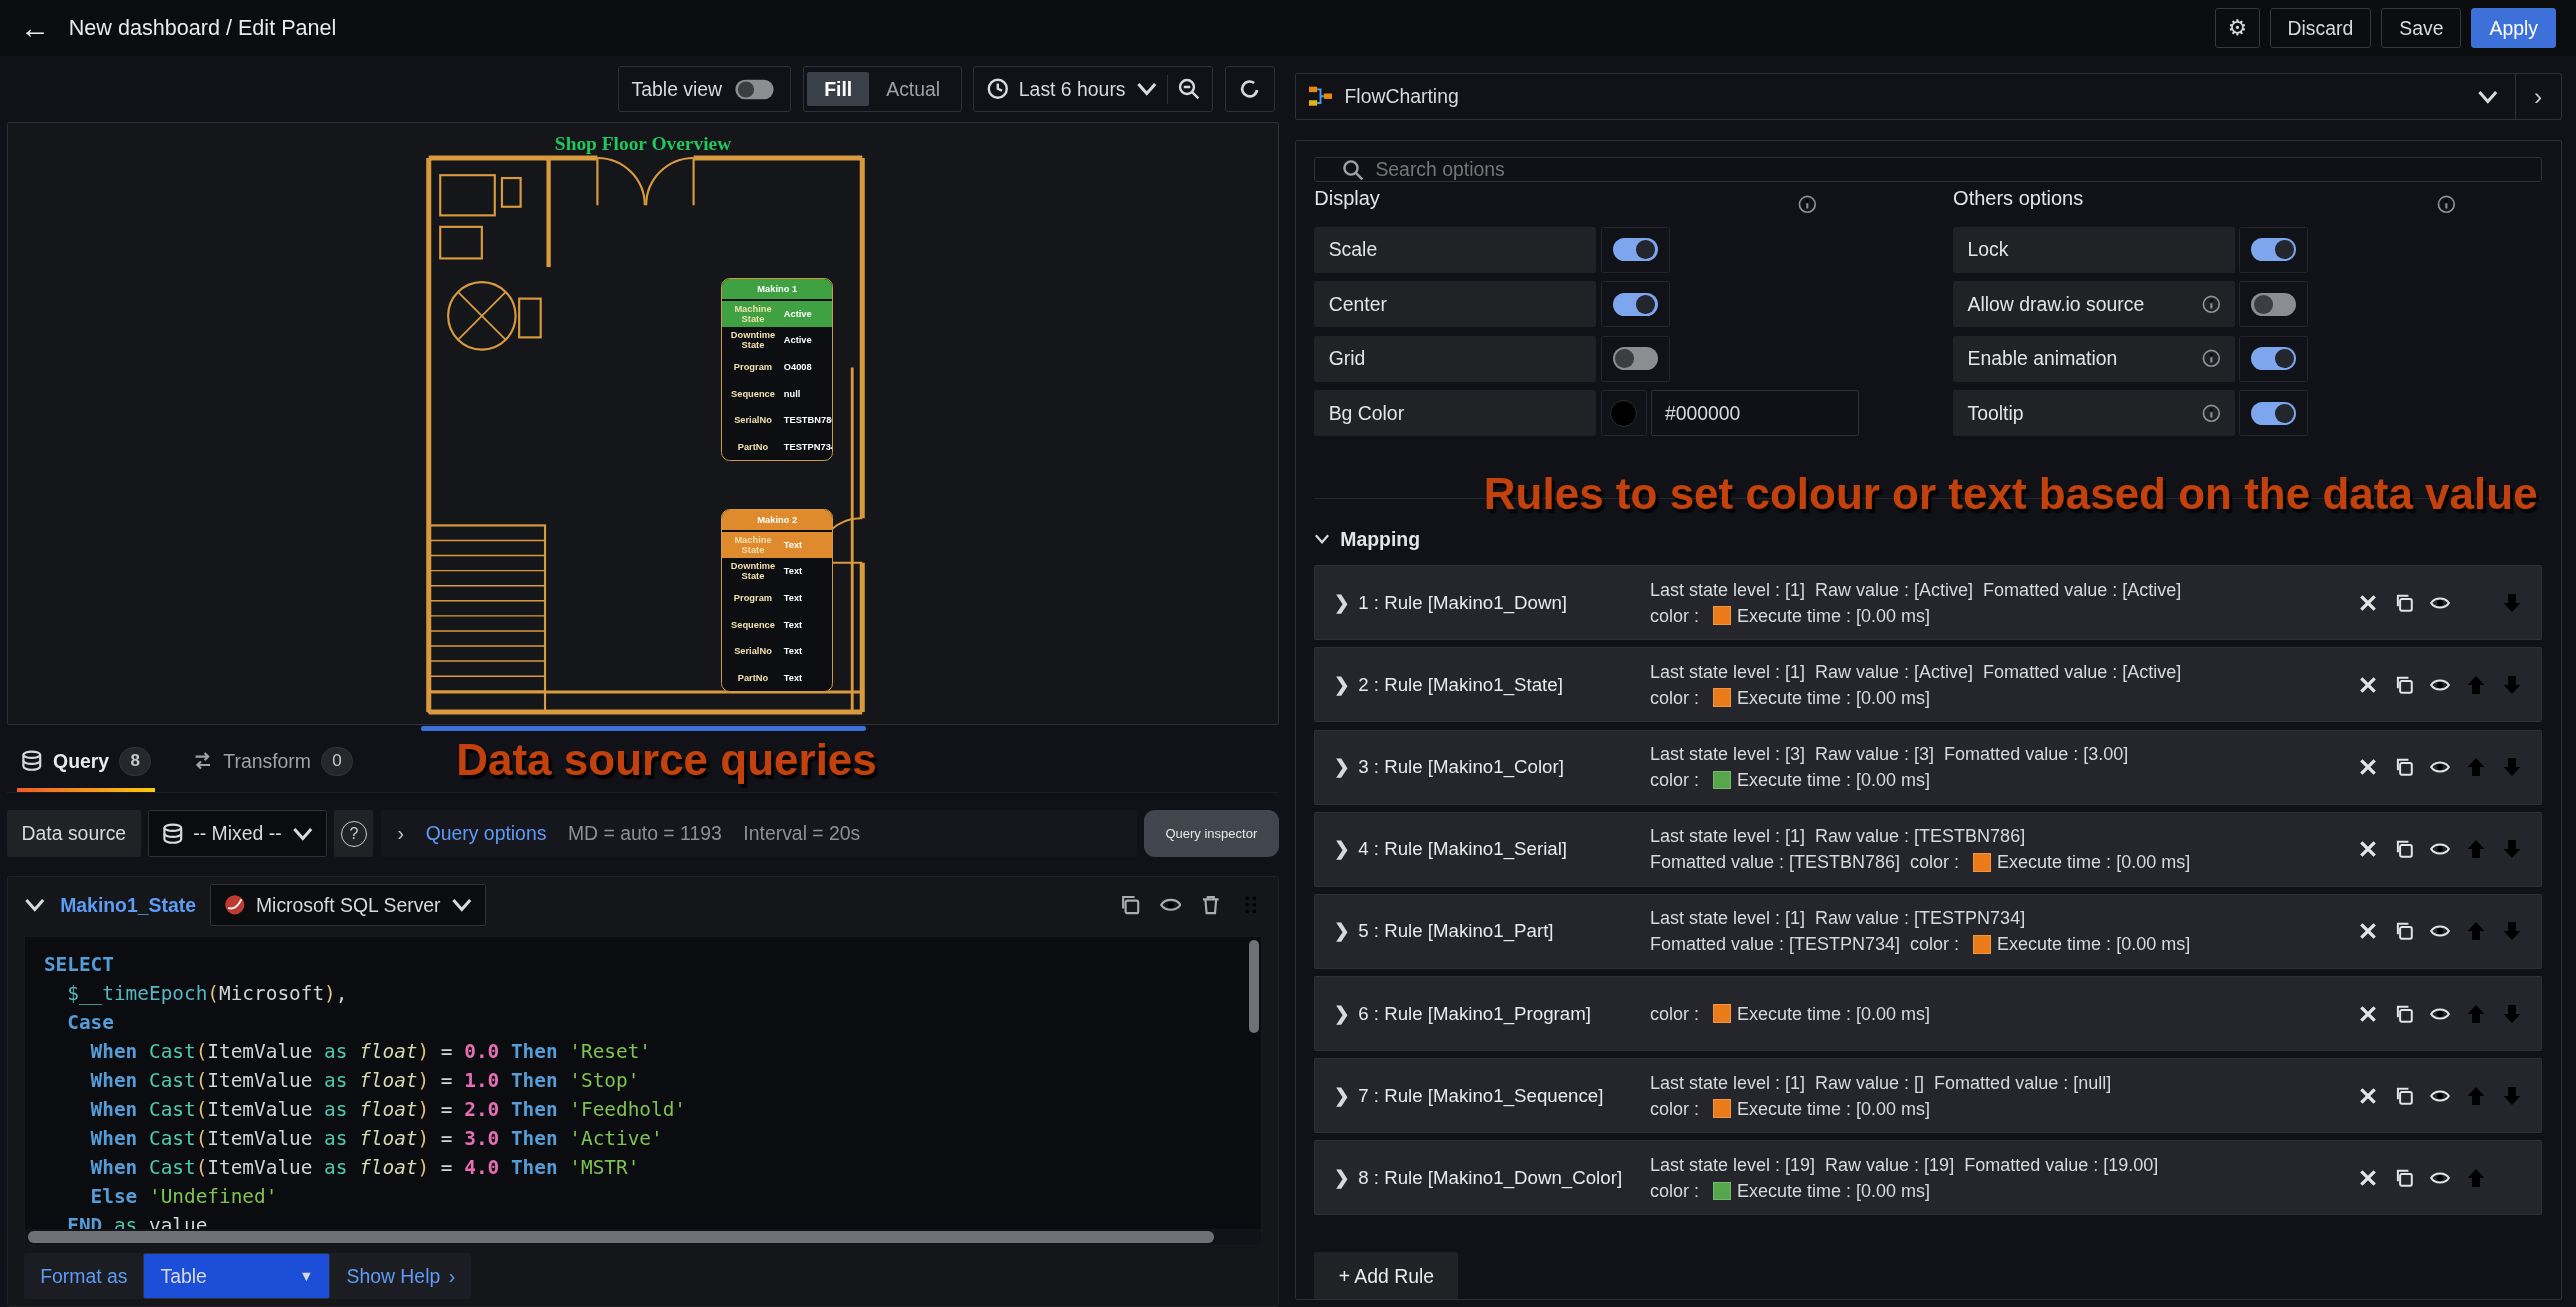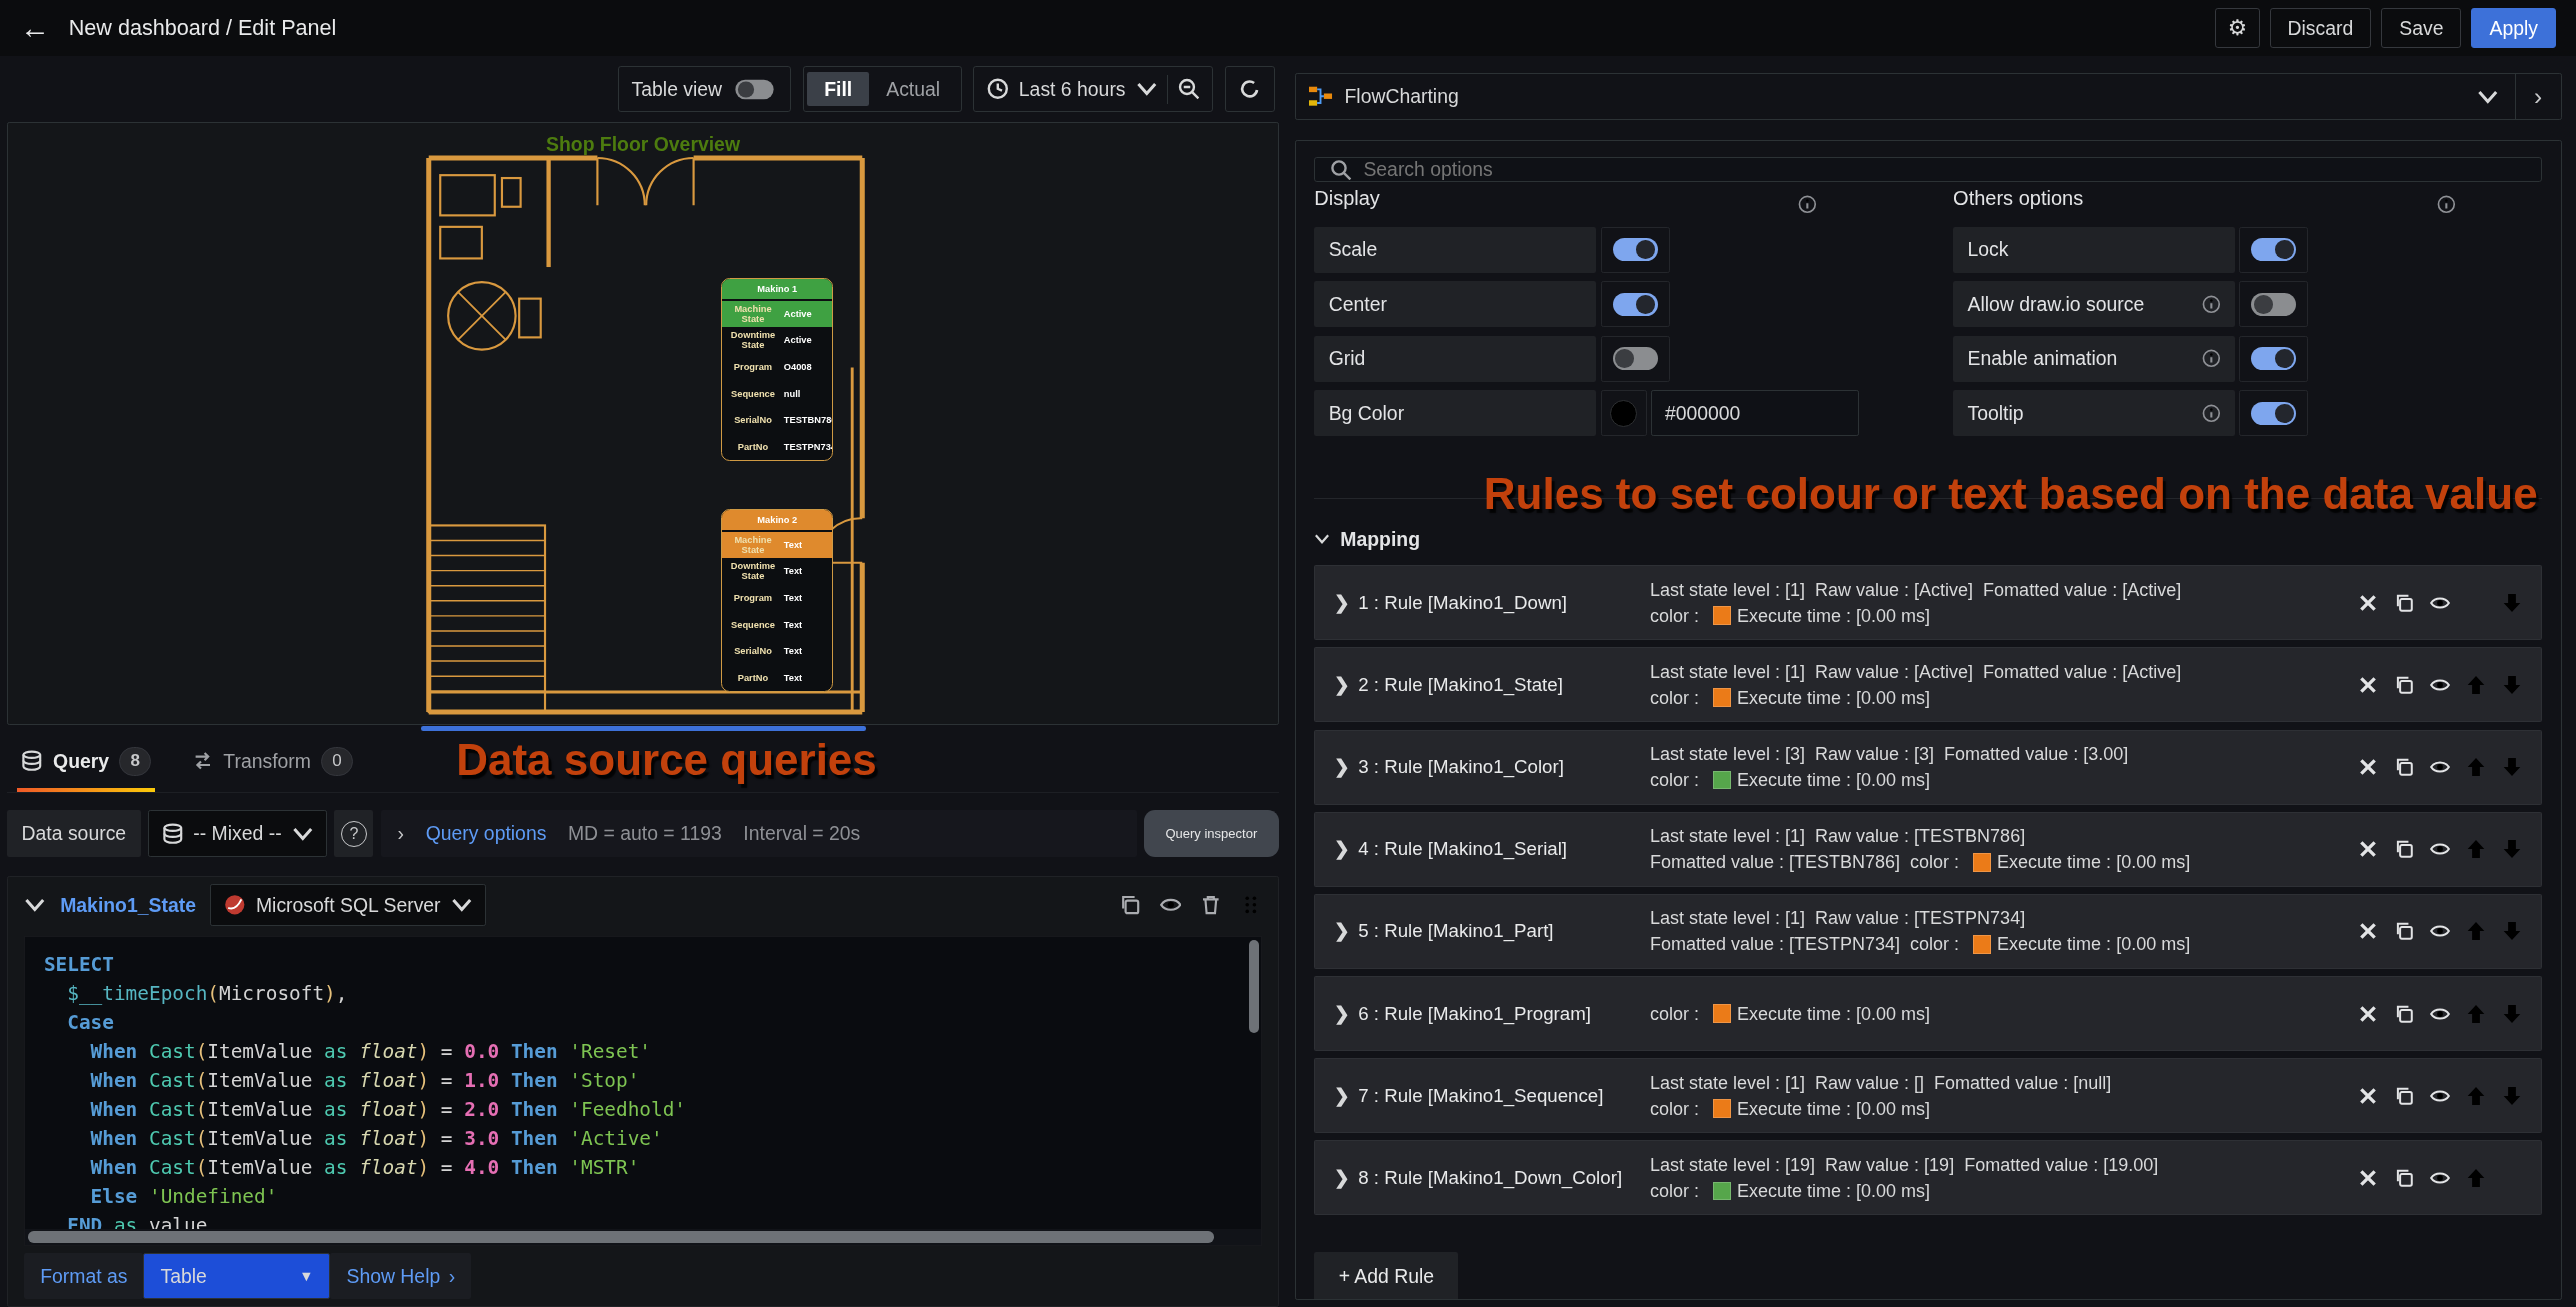--- a/index.html
+++ b/index.html
@@ -32,21 +32,21 @@
   .toggle.on { background:#7ea6ee; }
   .toggle.off { background:#8b8d90; }
   .toggle::after { content:""; position:absolute; top:2.2px; width:18.7px; height:18.7px; border-radius:50%; background:#23262d; }
   .toggle.on::after { right:2.9px; }
   .toggle.off::after { left:2.9px; background:#3b3d41; }
   .tool-divider { width:0.7px; height:29px; background:#2c3235; }
   svg.ic { width:21.6px; height:21.6px; stroke:#d8d9da; fill:none; }
 
   
   .panel-preview { height:603px; border:0.7px solid #2c3235; background:#141619; border-radius:2.2px; position:relative; }
-  .panel-title { text-align:center; padding-top:10px; font-size:19.4px; font-weight:bold; color:#4d7c0f; }
+  .panel-title { text-align:center; padding-top:10px; font-size:19.4px; font-weight:bold; color:#22c55e;font-family:Liberation Serif, serif; }
   .floorplan { position:absolute; left:415px; top:29px; width:445px; height:566px; }
   .mc { position:absolute; width:112px; border:1.4px solid #cf9a44; border-radius:8.6px; background:#0c0e11;
         overflow:hidden; font-size:9.3px; }
   .mc-head { min-height:21.6px; display:flex; align-items:center; justify-content:center; color:#fff;
              font-weight:bold; border-bottom:2.2px solid #0c0e11; }
   .mc-row { display:flex; align-items:center; min-height:26.6px; padding:0.7px 0; }
   .mc-label { width:56%; text-align:center; color:#efe0ae; font-weight:bold; line-height:1.1; }
   .mc-val { width:44%; color:#fff; font-weight:bold; }
   .resize-bar { width:445px; height:4.3px; background:#3d71d9; border-radius:2.2px; margin:1.4px auto 0 auto; }
 
@@ -110,21 +110,21 @@
 
   
   .ptype-row { margin-top:17px; height:47px; border:0.7px solid #2c3235; background:#111217; border-radius:2.2px;
                display:flex; align-items:center; padding:0 0 0 13px; cursor:pointer; }
   .ptype-right { margin-left:auto; display:flex; align-items:center; height:100%; }
   .angle-box { width:46px; height:100%; border-left:0.7px solid #2c3235; display:flex; align-items:center;
                justify-content:center; font-size:24.4px; color:#c7c8ca; cursor:pointer; }
   .options-panel { margin-top:20px; flex:1; min-height:0; border:0.7px solid #2c3235; background:#111217;
                    border-radius:2.2px; padding:16px 18.7px; display:flex; flex-direction:column; overflow:hidden; }
   .search-box { height:47px; border:0.7px solid #2c3235; background:#0f1116; border-radius:2.9px;
-                display:flex; align-items:center; gap:11.5px; padding:0 15px; }
+                display:flex; align-items:center; gap:11.5px; padding:0 27px; }
   .search-box input { background:transparent; border:none; outline:none; color:#9fa1a5; font-size:19.4px;
                       font-family:inherit; flex:1; }
   .opt-grid { display:grid; grid-template-columns:1fr 1fr; column-gap:50px; margin-top:7.2px; }
   .opt-section-head { height:24.4px; overflow:hidden; display:flex; align-items:flex-end; justify-content:space-between;
                       margin-bottom:13px; padding-right:86px; }
   .opt-section-title { font-size:20px; font-weight:500; color:#e3e4e6; line-height:32px; }
   .opt-row { display:flex; gap:4.3px; margin-bottom:8.6px; }
   .opt-label { width:282px; background:#202226; border-radius:2.2px; height:46px; display:flex;
                align-items:center; padding:0 14.4px; font-weight:500; color:#e3e4e6; justify-content:space-between; }
   .opt-toggle-box { width:69px; height:46px; background:#111217; border:0.7px solid #24262b; border-radius:2.2px;

